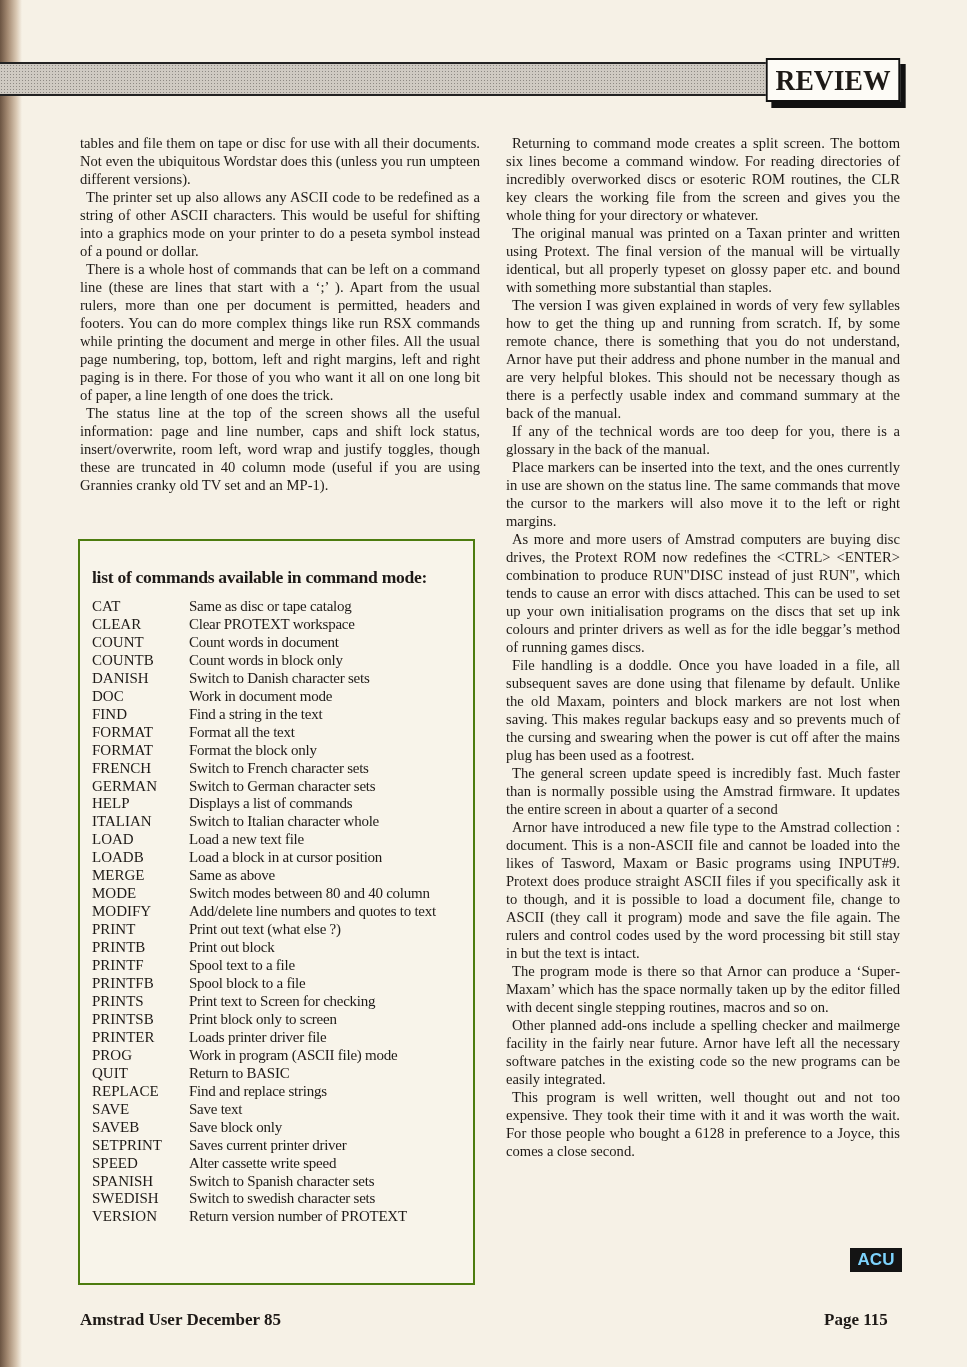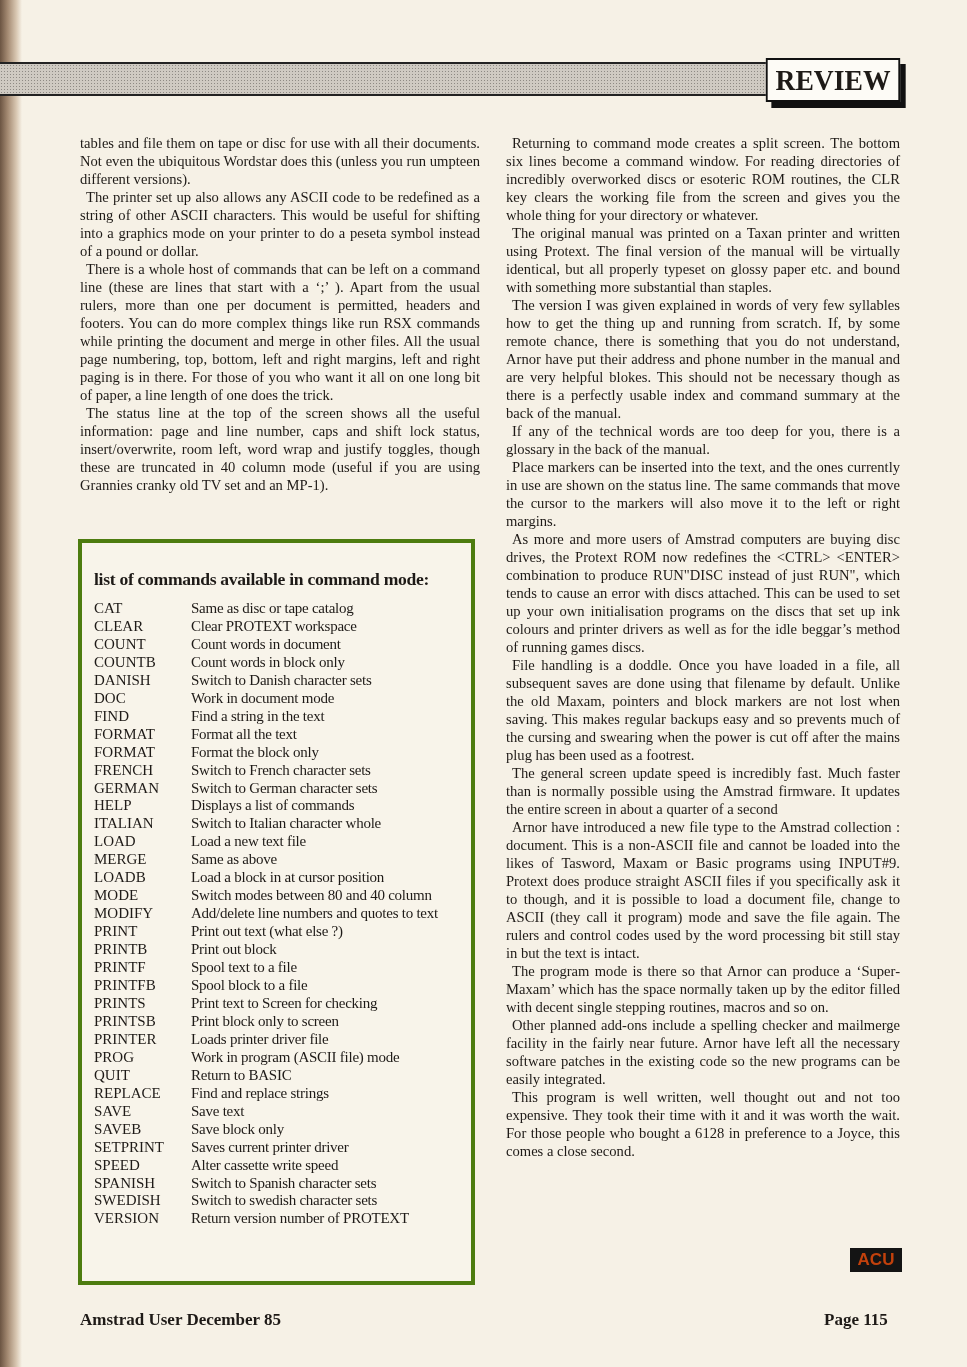--- a/index.html
+++ b/index.html
@@ -32,33 +32,33 @@
   .col {
     position: absolute; top: 118px; width: 400px;
     font-size: 14.6px; line-height: 18px; text-align: justify; margin-top: 16px;
   }
   .col.left { left: 80px; }
   .col.right { left: 506px; width: 394px; }
   .col p { text-indent: 6px; }
   .col p.first { text-indent: 0; }
   .cmd-box {
     position: absolute; left: 78px; top: 539px; width: 397px; height: 746px;
-    border: 4px solid #4d7c0f; background: #f8f4ea;
+    border: 2px solid #4d7c0f; background: #f8f4ea;
     padding: 26px 10px 0 12px;
   }
   .cmd-title {
     font-weight: bold; font-size: 17.6px; letter-spacing: -0.3px;
     margin-bottom: 10px;
   }
   .cmd-row { display: flex; font-size: 15px; line-height: 17.95px; }
   .cmd-name { width: 97px; flex-shrink: 0; }
   .cmd-desc { letter-spacing: -0.25px; white-space: nowrap; }
   .acu-badge {
     position: absolute; left: 850px; top: 1248px; width: 52px; height: 24px;
-    background: #141414; color: #c2410c;
+    background: #141414; color: #7dd3fc;
     font-family: "Liberation Sans", "DejaVu Sans", sans-serif; font-weight: bold;
     font-size: 17px; display: flex; align-items: center; justify-content: center;
     letter-spacing: 0px;
   }
   .footer-left, .footer-right {
     position: absolute; top: 1310px; font-weight: bold; font-size: 17px;
   }
   .footer-left { left: 80px; }
   .footer-right { left: 824px; }
 </style>
@@ -132,26 +132,26 @@
       </div>
       <div class="cmd-row">
         <span class="cmd-name">ITALIAN</span>
         <span class="cmd-desc">Switch to Italian character whole</span>
       </div>
       <div class="cmd-row">
         <span class="cmd-name">LOAD</span>
         <span class="cmd-desc">Load a new text file</span>
       </div>
       <div class="cmd-row">
+        <span class="cmd-name">LOADB</span>
+        <span class="cmd-desc">Load a block in at cursor position</span>
+      </div>
+      <div class="cmd-row">
         <span class="cmd-name">MERGE</span>
         <span class="cmd-desc">Same as above</span>
-      </div>
-      <div class="cmd-row">
-        <span class="cmd-name">LOADB</span>
-        <span class="cmd-desc">Load a block in at cursor position</span>
       </div>
       <div class="cmd-row">
         <span class="cmd-name">MODE</span>
         <span class="cmd-desc">Switch modes between 80 and 40 column</span>
       </div>
       <div class="cmd-row">
         <span class="cmd-name">MODIFY</span>
         <span class="cmd-desc">Add/delete line numbers and quotes to text</span>
       </div>
       <div class="cmd-row">

